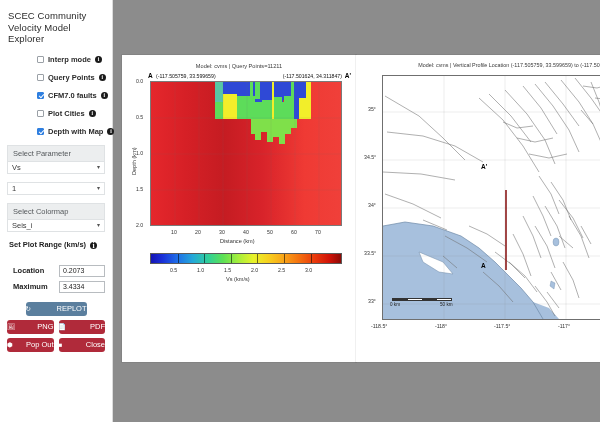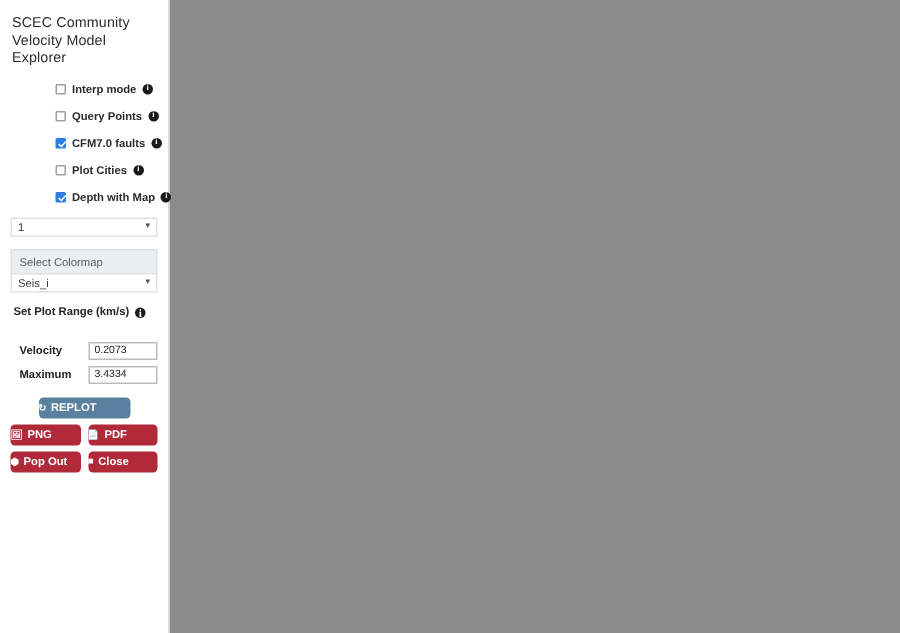--- a/index.html
+++ b/index.html
@@ -2,21 +2,21 @@
 <html><head>
 <meta charset="utf-8">
 <style>
   html,body{margin:0;padding:0;}
   body{
     width:600px;height:422px;overflow:hidden;
     background:#8c8c8c;
     font-family:"Liberation Sans", sans-serif;
     font-size:11px;color:#222;
   }
-  .app{position:absolute;inset:0;display:flex;flex-direction:column;}
+  .app{position:absolute;inset:0;display:flex;}
 
   
   .sidebar{
     width:113px;height:422px;background:#ffffff;
     box-sizing:border-box;padding:8px 7px 0 7px;
     border-right:1px solid #dcdcdc;
     position:relative;z-index:5;
   }
   .app-title{
     font-size:9.5px;font-weight:400;color:#2b2b2b;
@@ -56,22 +56,22 @@
   .rng-row{display:flex;align-items:center;margin:0 0 4px 0;gap:4px;}
   .rng-lbl{width:42px;font-size:7.5px;font-weight:700;text-align:left;padding-left:6px;}
   .rng-inp{
     flex:1;height:12px;border:1px solid #b8bcc0;background:#fff;
     font-size:7px;color:#222;padding:0 3px;box-sizing:border-box;
     display:flex;align-items:center;
   }
 
   .btns{margin-top:9px;}
   .btn{
-    border-radius:3px;color:#fff;font-size:7.5px;font-weight:700;
-    display:flex;align-items:center;justify-content:flex-start;gap:3px;
+    border-radius:3px;color:#fff;font-size:7.5px;font-weight:400;
+    display:flex;align-items:center;justify-content:space-between;gap:13px;
     height:14px;box-sizing:border-box;cursor:pointer;
   }
   .btn-replot{background:#5b7f9e;width:61px;margin:0 auto 4px auto;}
   .btn-row{display:flex;gap:5px;margin-bottom:4px;}
   .btn-red{background:#b02a3a;flex:1;}
   .bicon{font-size:6.5px;}
 
   
   .main{flex:1;position:relative;background:#8c8c8c;}
   .panel{
@@ -156,20 +156,27 @@
       <span class="chk"></span>
       <span class="chk-label">Plot Cities</span>
       <span class="info">i</span>
     </div>
     <div class="chk-row">
       <span class="chk on"></span>
       <span class="chk-label">Depth with Map</span>
       <span class="info">i</span>
     </div>
 
+    <div class="field">
+      <div class="field-head">Select Parameter</div>
+      <div class="sel">
+        <span>Vs</span>
+        <span class="caret">▾</span>
+      </div>
+    </div>
 
     <div class="field">
       <div class="sel">
         <span>1</span>
         <span class="caret">▾</span>
       </div>
     </div>
 
     <div class="field">
       <div class="field-head">Select Colormap</div>
@@ -177,21 +184,21 @@
         <span>Seis_i</span>
         <span class="caret">▾</span>
       </div>
     </div>
 
     <div class="rng-title">
       <span>Set Plot Range (km/s)</span>
       <span class="info">i</span>
     </div>
     <div class="rng-row">
-      <span class="rng-lbl">Velocity</span>
+      <span class="rng-lbl">Location</span>
       <span class="rng-inp">0.2073</span>
     </div>
     <div class="rng-row">
       <span class="rng-lbl">Maximum</span>
       <span class="rng-inp">3.4334</span>
     </div>
 
     <div class="btns">
       <div class="btn btn-replot">
         <span class="bicon">↻</span>

